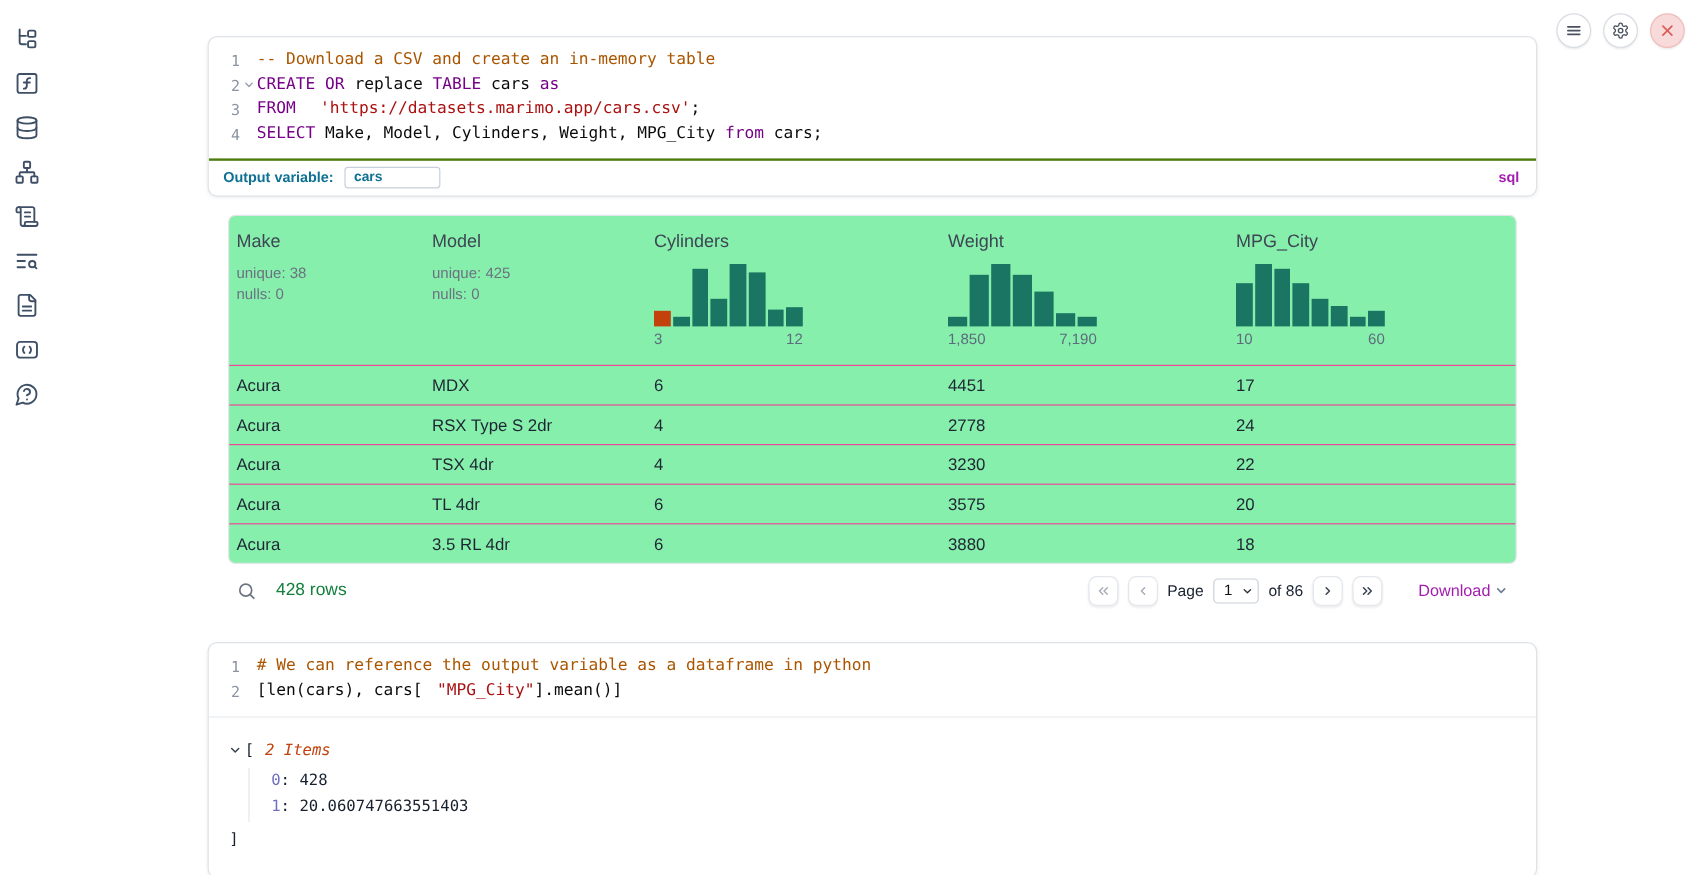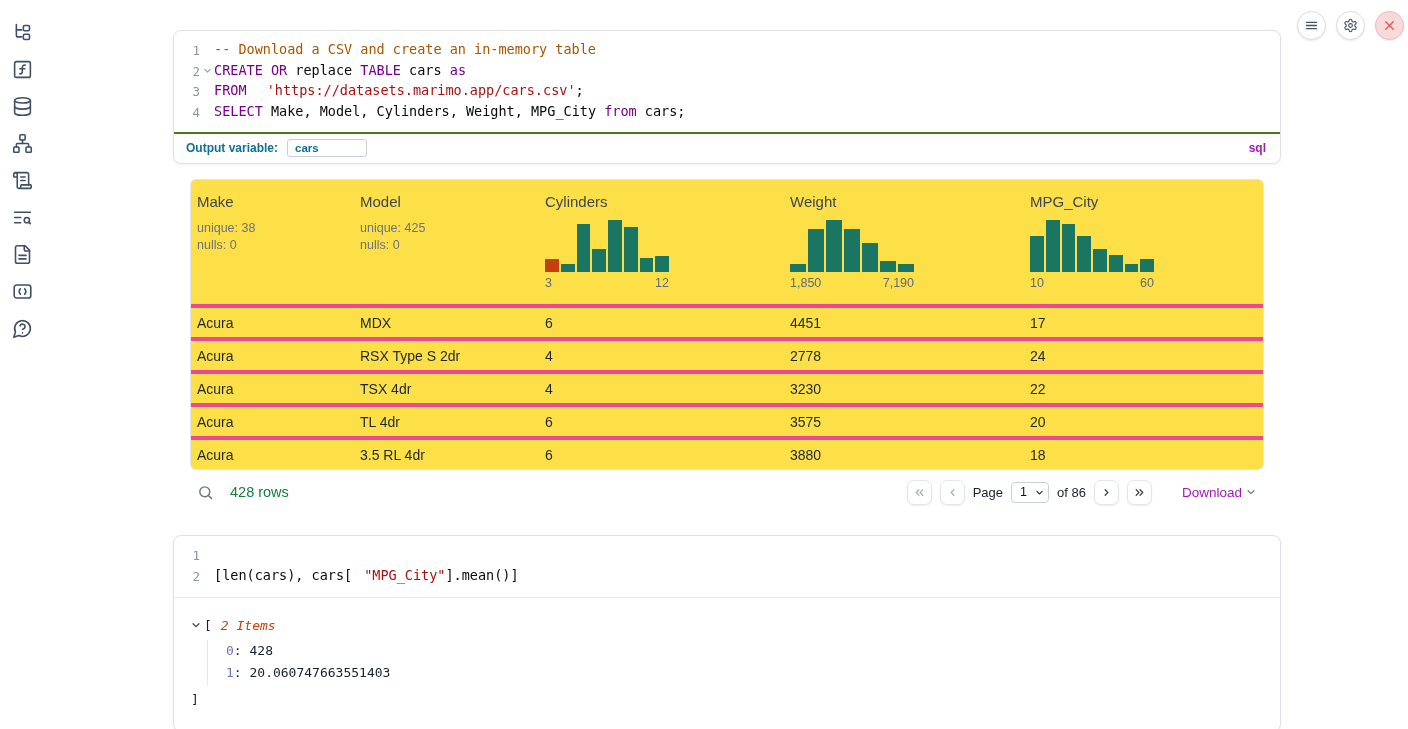--- a/index.html
+++ b/index.html
@@ -39,33 +39,33 @@
   .outbar { display:flex; align-items:center; gap:9px; border-top:2px solid #4d7c0f;
     padding:5px 14px 6px 12px; }
   .outbar-label { font-size:12px; font-weight:bold; color:#0E7193; }
   .outbar-input { width:80px; border:1px solid #c7d0da; border-radius:3px;
     font-family:"Liberation Sans",sans-serif; font-size:11.5px; font-weight:bold;
     color:#0E7193; padding:2px 7px; outline:none; }
   .outbar-lang { margin-left:auto; font-size:12px; font-weight:bold; color:#a21caf; }
 
   
   .table-box { margin:15px 0 0 17px; width:1074px; border:1px solid #e2e5ea;
-    border-radius:6px; background:#fde047; overflow:hidden; }
+    border-radius:6px; background:#86efac; overflow:hidden; }
   .thead, .trow { display:grid; grid-template-columns:163px 185px 245px 240px 1fr; }
   .thead { min-height:124px; }
   .th { padding:13px 6px 8px 6px; cursor:pointer; }
   .th-name { font-size:15px; color:#3e4654; margin-bottom:10px; }
   .th-stats { font-size:12.5px; color:#6b7280; line-height:17px; }
   .hist { width:124px; margin-top:2px; }
   .hist-bars { display:flex; align-items:flex-end; gap:2px; height:52px; }
   .hist-bar { flex:1; background:#1A7562; }
   .hist-bar.hl { background:#C2410C; }
   .hist-axis { display:flex; justify-content:space-between; font-size:12.5px;
     color:#5d6b7d; margin-top:4px; }
-  .trow { border-top:4px solid #ec4899; height:33px; align-items:center;
+  .trow { border-top:1px solid #ec4899; height:33px; align-items:center;
     font-size:14px; color:#1e2633; }
   .td { padding-left:6px; overflow:hidden; white-space:nowrap; }
 
   .table-footer { margin-left:17px; width:1074px; display:flex; align-items:center; padding-top:10px; height:34px; }
   .search-btn { margin-left:7px; background:none; border:none; color:#6b7480; cursor:pointer;
     display:flex; align-items:center; }
   .search-btn svg { width:17px; height:17px; }
   .rowcount { margin-left:16px; font-size:14.5px; color:#15803d; }
   .pager { margin-left:auto; display:flex; align-items:center; gap:8px; }
   .pg-btn { width:25px; height:25px; border:1px solid #e3e6eb; border-radius:7px; background:#fff;
@@ -366,21 +366,21 @@
         <span>Download</span>
         <svg viewBox="0 0 24 24" fill="none" stroke="currentColor" stroke-width="3" stroke-linecap="round" stroke-linejoin="round">
             <path d="m5 9 7 7 7-7"></path>
           </svg>
       </button>
     </div>
   </div>
 
   <div class="cell cell2">
     <div class="code-area">
-        <div class="code-line"><span class="gutter">1</span><span class="foldspot"></span></div>
+        <div class="code-line"><span class="gutter">1</span><span class="foldspot"></span><span class="code-text"><span class="tok-com"># We can reference the output variable as a dataframe in python</span></span></div>
         <div class="code-line"><span class="gutter">2</span><span class="foldspot"></span><span class="code-text"><span>[len(cars), cars[</span><span class="tok-str">"MPG_City"</span><span>].mean()]</span></span></div>
       </div>
     <div class="pyout">
       <div class="tree-head">
         <svg viewBox="0 0 24 24" fill="none" stroke="currentColor" stroke-width="3" stroke-linecap="round" stroke-linejoin="round">
             <path d="m5 9 7 7 7-7"></path>
           </svg>
         <span>[</span>
         <span class="tree-items">2 Items</span>
       </div>

